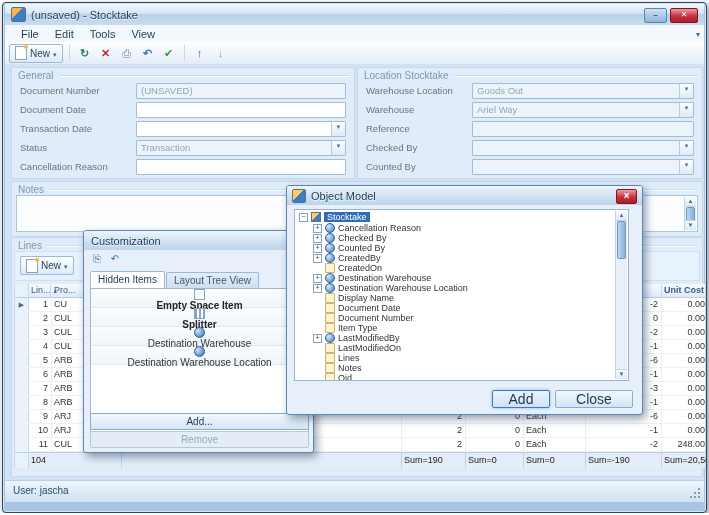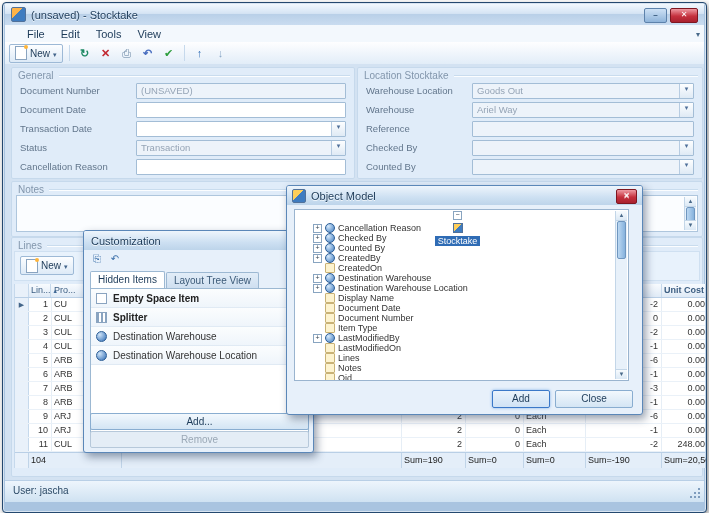--- a/index.html
+++ b/index.html
@@ -14,21 +14,21 @@
     background:linear-gradient(135deg,#ffb347 0 40%,#3f7cc0 40% 100%);border:1px solid #51719a;}
   .title-text{font-size:11px;color:#1e3c5a;text-shadow:0 1px 0 rgba(255,255,255,.8);}
   .win-btns{position:absolute;right:6px;top:4px;display:flex;gap:3px;}
   .wbtn{width:21px;height:13px;border-radius:2px;font-size:8px;line-height:12px;text-align:center;color:#fff;cursor:default;}
   .btn-min{background:linear-gradient(#cde1f5,#8fb4da);border:1px solid #5d82ab;color:#23456a;}
   .btn-close{background:linear-gradient(#ef9aa2,#c5303d 55%,#a9212e);border:1px solid #7e1620;width:26px;}
   .btn-min::before{content:"–";font-weight:bold;}
   .btn-close::before{content:"✕";}
   
   .menubar{position:absolute;left:2px;top:22px;right:2px;height:17px;background:#f3f8fd;
-    border-bottom:1px solid #dde9f4;display:flex;align-items:center;padding-left:14px;}
+    border-bottom:1px solid #dde9f4;display:flex;align-items:center;padding-left:8px;}
   .menu-item{font-size:11px;color:#1c3a58;padding:1px 8px;}
   .menu-chevron{position:absolute;right:6px;font-size:8px;color:#4a6a8a;}
   .menu-chevron::before{content:"▾";}
   .toolbar{position:absolute;left:2px;top:39px;right:2px;height:22px;
     background:linear-gradient(#fefeff,#e2edf8);border-bottom:1px solid #b9cfe6;display:flex;align-items:center;padding-left:4px;gap:3px;}
   .tb-new{display:flex;align-items:center;gap:3px;height:17px;padding:0 5px;border:1px solid #9db9d6;border-radius:2px;
     background:linear-gradient(#fdfeff,#ddeaf7);font-size:10px;color:#1c3a58;}
   .newdoc-icon{width:10px;height:12px;background:#fff;border:1px solid #8aa4c0;position:relative;}
   .newdoc-icon::after{content:"";position:absolute;right:-2px;top:-2px;width:4px;height:4px;background:#ffb53a;border-radius:50%;}
   .dd-caret::before{content:"▾";font-size:7px;color:#41638a;}
@@ -107,43 +107,43 @@
   
   .cz-icons{position:absolute;left:6px;top:21px;display:flex;gap:4px;}
   .czi{width:14px;height:14px;font-size:10px;line-height:14px;text-align:center;color:#3a6ea8;}
   .i-layout::before{content:"⎘";}
   .i-undo2::before{content:"↶";}
   .cz-tabs{position:absolute;left:6px;top:40px;right:6px;height:17px;display:flex;align-items:flex-end;}
   .tab{height:15px;font-size:10px;line-height:15px;padding:0 7px;border:1px solid #9cb8d2;border-bottom:none;
     border-radius:2px 2px 0 0;background:linear-gradient(#e2edf8,#cfdff0);color:#3c5a78;margin-right:1px;}
   .tab.active{background:#fff;color:#1c3a58;height:16px;}
   .cz-list{position:absolute;left:6px;top:57px;width:217px;height:144px;background:#fff;border:1px solid #9cb8d2;overflow:hidden;}
-  .cz-item{height:18px;border-bottom:1px solid #e0eaf4;display:flex;align-items:center;gap:6px;padding:0 5px;
-    background:linear-gradient(#fbfdfe,#eff5fb);font-size:10px;color:#333;}
+  .cz-item{height:18px;border-bottom:1px solid #e0eaf4;display:flex;align-items:center;padding:0 5px;
+    background:linear-gradient(#fbfdfe,#eff5fb);font-size:10px;color:#333;flex-direction:column;}
   .cz-item.bold{font-weight:bold;color:#222;}
   .li{width:9px;height:9px;flex:none;}
   .li.icon-empty{background:#fff;border:1px solid #8aa4c0;}
   .li.icon-splitter{background:repeating-linear-gradient(90deg,#8aa4c0 0 2px,#fff 2px 4px);border:1px solid #8aa4c0;}
   .li.icon-field{border-radius:50%;background:radial-gradient(circle at 30% 30%,#cfe4f8,#2f6cb5);border:1px solid #2c5e96;}
   .cz-btn{position:absolute;left:6px;width:217px;height:15px;border:1px solid #89add0;border-radius:2px;
     background:linear-gradient(#f2f8fd,#d4e5f4);font-size:10px;line-height:15px;text-align:center;color:#1c3a58;}
   .cz-btn.disabled{background:#e4edf6;border-color:#b6c8da;color:#9aa8b6;}
   
   .om-tree{position:absolute;left:7px;top:23px;width:333px;height:170px;background:#fff;border:1px solid #9ab4cf;overflow:hidden;}
   .om-rows{position:absolute;left:0;top:1px;right:12px;}
-  .om-root{height:12px;display:flex;align-items:center;gap:3px;padding-left:4px;font-size:9px;flex-direction:column;}
+  .om-root{height:12px;display:flex;align-items:center;gap:3px;padding-left:4px;font-size:9px;}
   .om-item{height:10px;display:flex;align-items:center;gap:3px;padding-left:18px;font-size:9px;color:#333;white-space:nowrap;}
   .exp{width:7px;height:7px;flex:none;border:1px solid #88a4c0;background:#fff;font-size:7px;line-height:6px;text-align:center;color:#345;}
   .exp:empty{visibility:hidden;}
   .ni{width:8px;height:8px;flex:none;}
   .ni.ref-icon{border-radius:50%;background:radial-gradient(circle at 30% 30%,#d6e9fb,#3f7cc0);border:1px solid #2c5e96;}
   .ni.leaf-icon{border-radius:1px;background:#fdf3cf;border:1px solid #c9b276;}
   .ni.root-icon{background:linear-gradient(135deg,#ffcf5a 0 45%,#3f7cc0 45% 100%);border:1px solid #51719a;}
   .sel{background:#2f6cb5;color:#fff;padding:0 3px;}
-  .om-btn{position:absolute;height:16px;border:1px solid #89add0;border-radius:2px;font-size:10px;line-height:16px;
+  .om-btn{position:absolute;height:16px;border:1px solid #89add0;border-radius:2px;font-size:14px;line-height:16px;
     text-align:center;color:#1c3a58;background:linear-gradient(#f2f8fd,#d4e5f4);}
   .om-btn.default{border-color:#3a78c8;box-shadow:0 0 3px #7fb0e8;background:linear-gradient(#eaf3fc,#cfe2f5);}
   
   .statusbar{position:absolute;left:2px;right:2px;bottom:10px;height:21px;
     background:linear-gradient(#eef5fc,#cfe2f2);border-top:1px solid #b9cfe6;}
   .status-text{position:absolute;left:8px;top:4px;font-size:10px;color:#2c4a66;}
   .grip{position:absolute;right:4px;bottom:4px;width:11px;height:11px;}
   .grip::before{content:"";position:absolute;right:0;bottom:0;width:2px;height:2px;background:#7e9cbd;
     box-shadow:-4px 0 0 #7e9cbd,-8px 0 0 #7e9cbd,0 -4px 0 #7e9cbd,-4px -4px 0 #7e9cbd,0 -8px 0 #7e9cbd;}
 </style>

